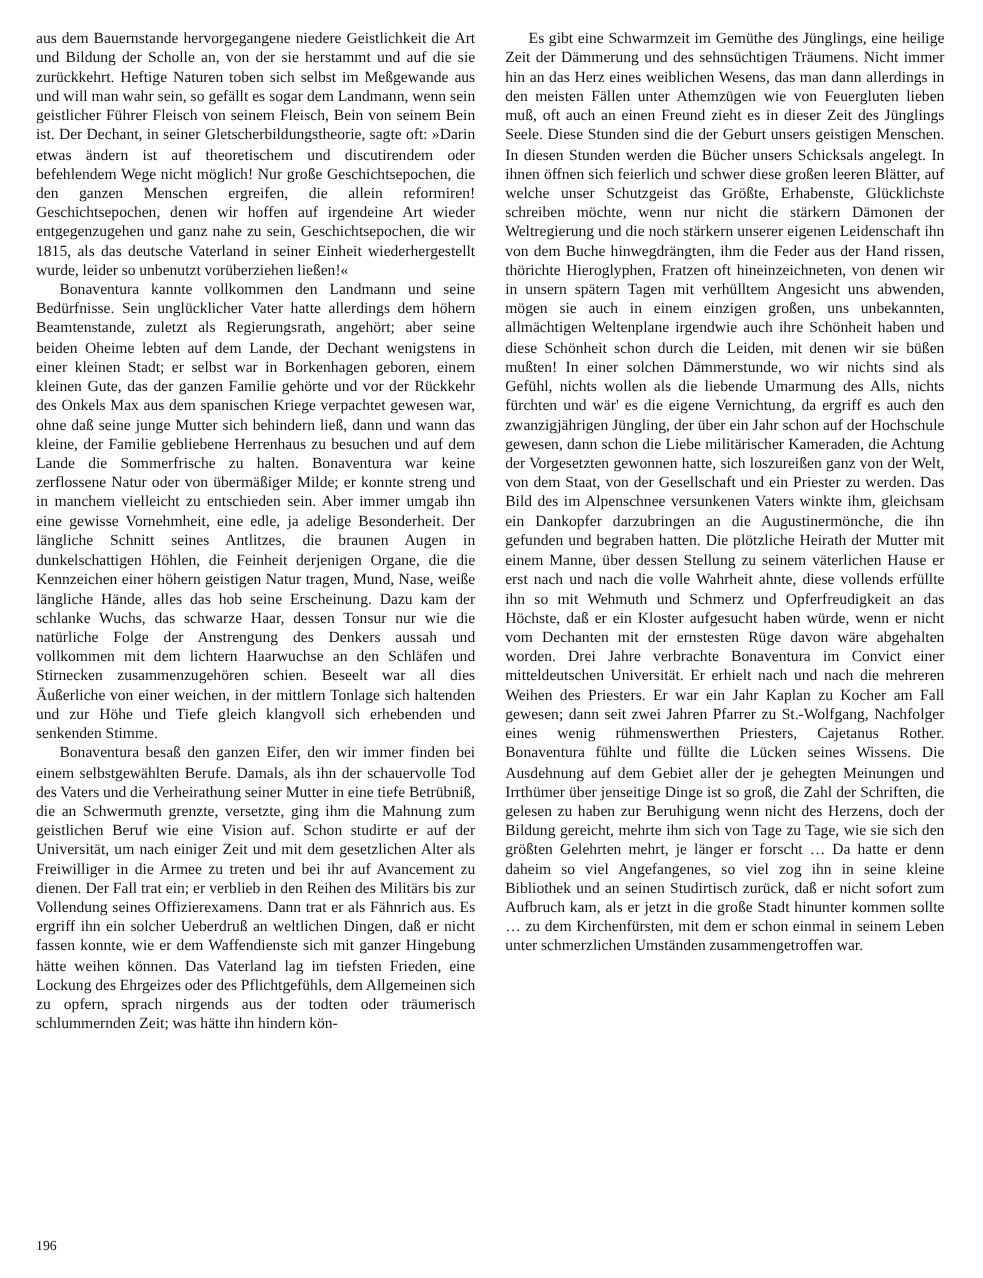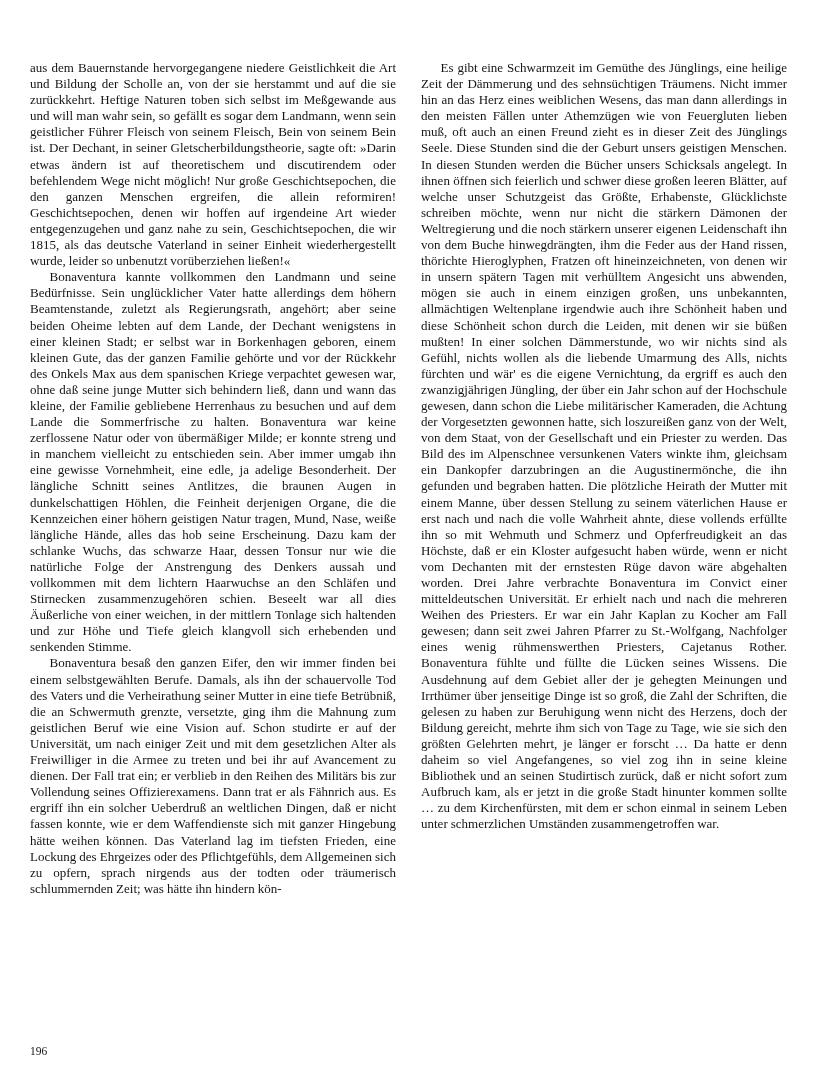--- a/index.html
+++ b/index.html
@@ -14,42 +14,41 @@
     box-sizing: border-box;
     padding: 24px 32px 18px 30px;
     background: #ffffff;
     color: #141414;
     font-family: "Liberation Serif", "DejaVu Serif", serif;
     overflow: hidden;
   }
   .columns {
     display: flex;
     gap: 25px;
-    margin-top: 36px;
   }
   .col {
     width: 366px;
     font-size: 13px;
     line-height: 16.1px;
     text-align: justify;
     hyphens: auto;
     -webkit-hyphens: auto;
     word-spacing: -0.2px;
   }
   .col p {
     margin: 0;
     text-indent: 1.5em;
   }
   .col p.cont {
     text-indent: 0;
   }
   .page-number {
     position: absolute;
     left: 30px;
-    bottom: 8px;
+    bottom: 20px;
     font-size: 11.5px;
     color: #141414;
     font-family: "Liberation Serif", "DejaVu Serif", serif;
   }
 </style>
 </head>
 <body>
 
 <div class="page">
   <div class="columns">

